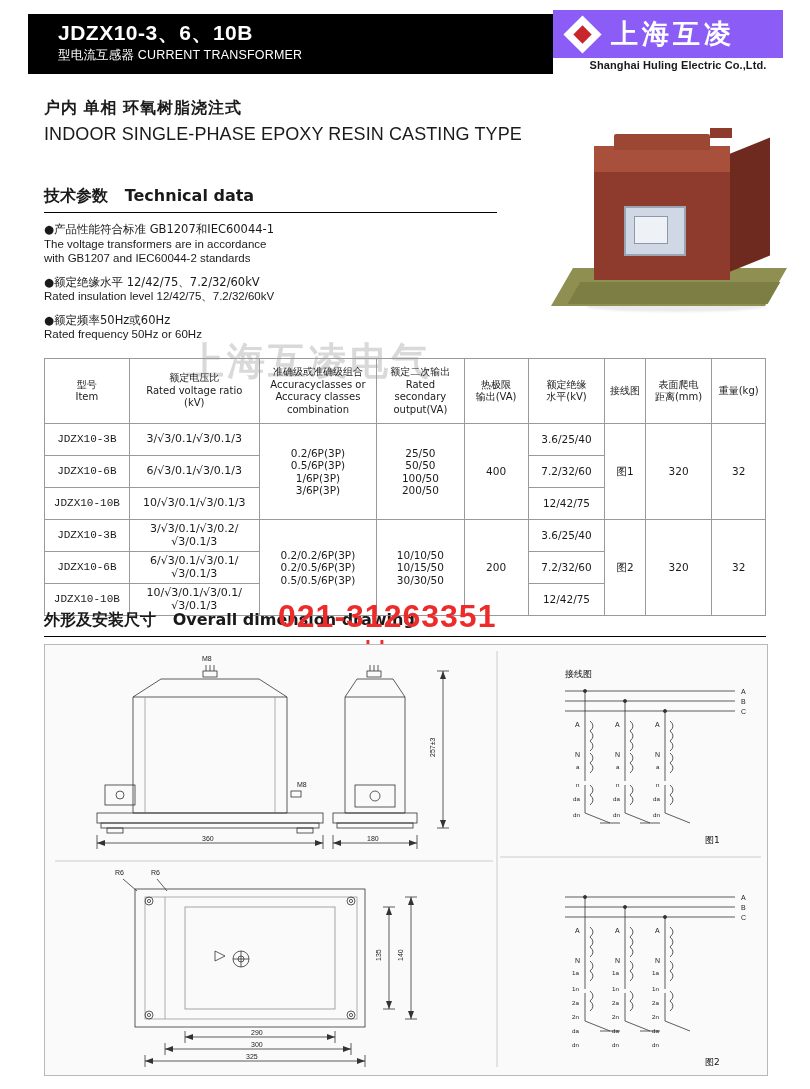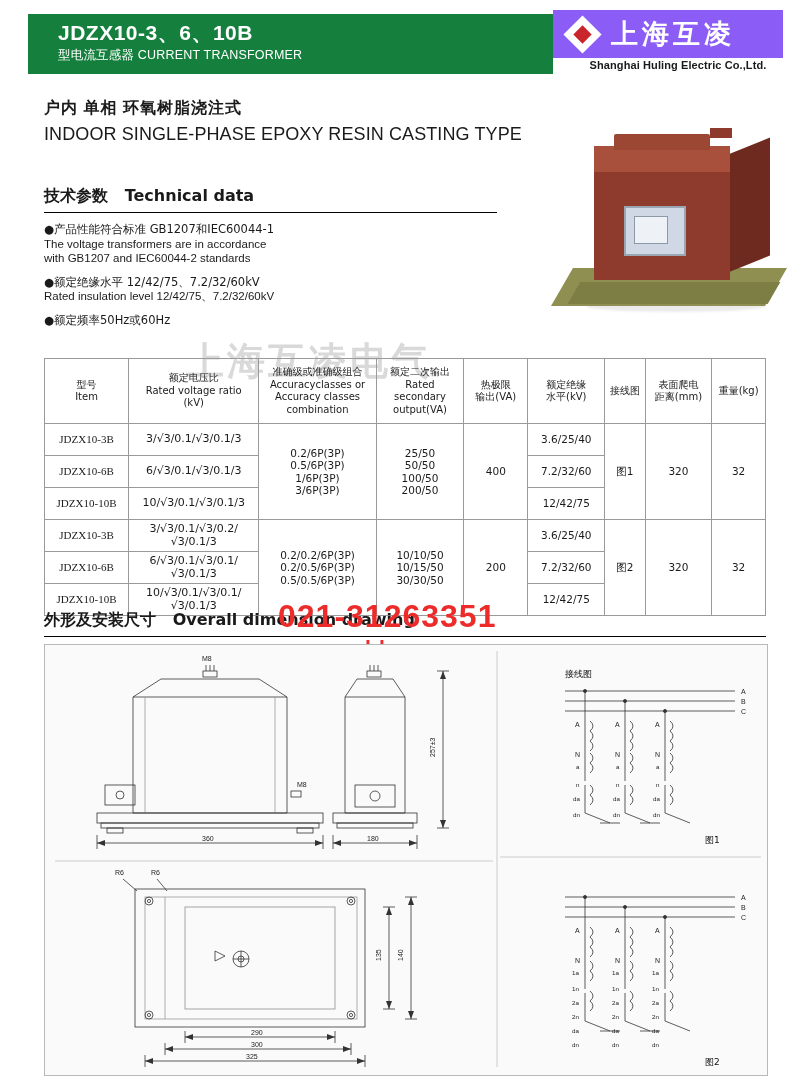--- a/index.html
+++ b/index.html
@@ -11,21 +11,21 @@
     position:relative;
     overflow:hidden;
   }
   
   .header{
     position:absolute;left:0;top:0;width:810px;height:84px;
     background:#ffffff;
   }
   .header-bar{
     position:absolute;left:28px;top:14px;width:530px;height:60px;
-    background:#15803d;
+    background:#000000;
     color:#ffffff;
     box-sizing:border-box;
     padding:6px 0 0 30px;
   }
   .header-title{
     font-size:21px;font-weight:bold;letter-spacing:.5px;line-height:26px;
   }
   .header-sub{
     font-size:12.5px;line-height:18px;letter-spacing:.2px;
   }
@@ -145,21 +145,21 @@
   }
   .tbl td,.tbl th{
     border:1px solid #9a9a9a;
     text-align:center;vertical-align:middle;
     padding:2px 2px;
     font-weight:normal;
     font-family:"DejaVu Sans",sans-serif;
     line-height:12.5px;
   }
   .tbl thead td{height:60px;font-size:10px;}
-  .tbl .r-item{font-family:Liberation Serif, serif;font-size:11px;height:27px;}
+  .tbl .r-item{font-family:Liberation Mono, monospace;font-size:11px;height:27px;}
   .tbl .ratio{font-size:11px;}
   .hdr-cn{font-family:"DejaVu Sans",sans-serif;}
   
   .dim-head{
     position:absolute;left:44px;top:610px;font-size:16px;font-weight:bold;
     font-family:"DejaVu Sans",sans-serif;
   }
   .dim-rule{
     position:absolute;left:44px;top:636px;width:722px;height:1px;background:#000;
   }
@@ -206,20 +206,21 @@
     <div class="cn">●产品性能符合标准 GB1207和IEC60044-1</div>
     <div>The voltage transformers are in accordance</div>
     <div>with GB1207 and IEC60044-2 standards</div>
   </div>
   <div class="bullet">
     <div class="cn">●额定绝缘水平 12/42/75、7.2/32/60kV</div>
     <div>Rated insulation level 12/42/75、7.2/32/60kV</div>
   </div>
   <div class="bullet">
     <div class="cn">●额定频率50Hz或60Hz</div>
+    <div>Rated frequency 50Hz or 60Hz</div>
   </div>
 </div>
 
 <div class="product">
   <div class="p-shadow"></div>
   <div class="p-base"></div>
   <div class="p-base2"></div>
   <div class="p-body-side"></div>
   <div class="p-body"></div>
   <div class="p-roof"></div>

